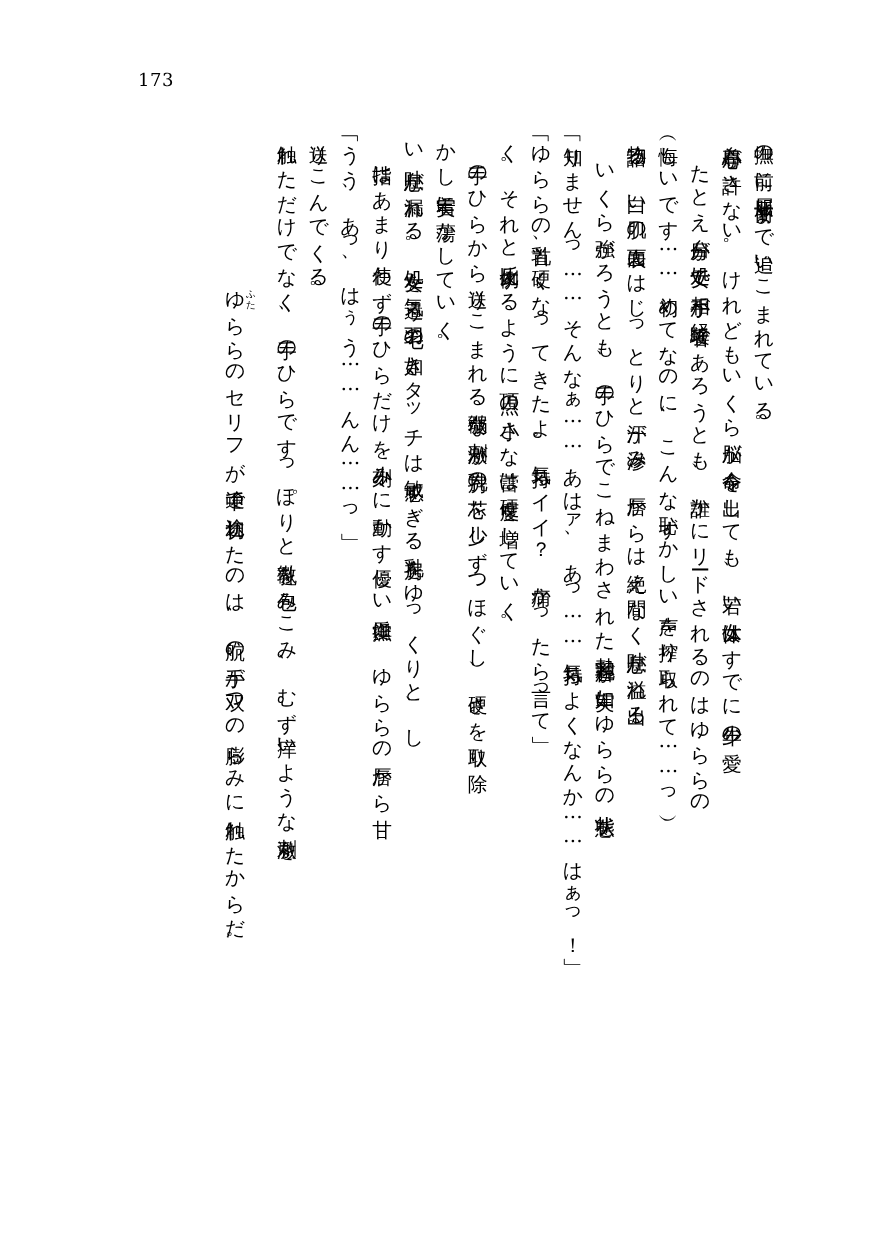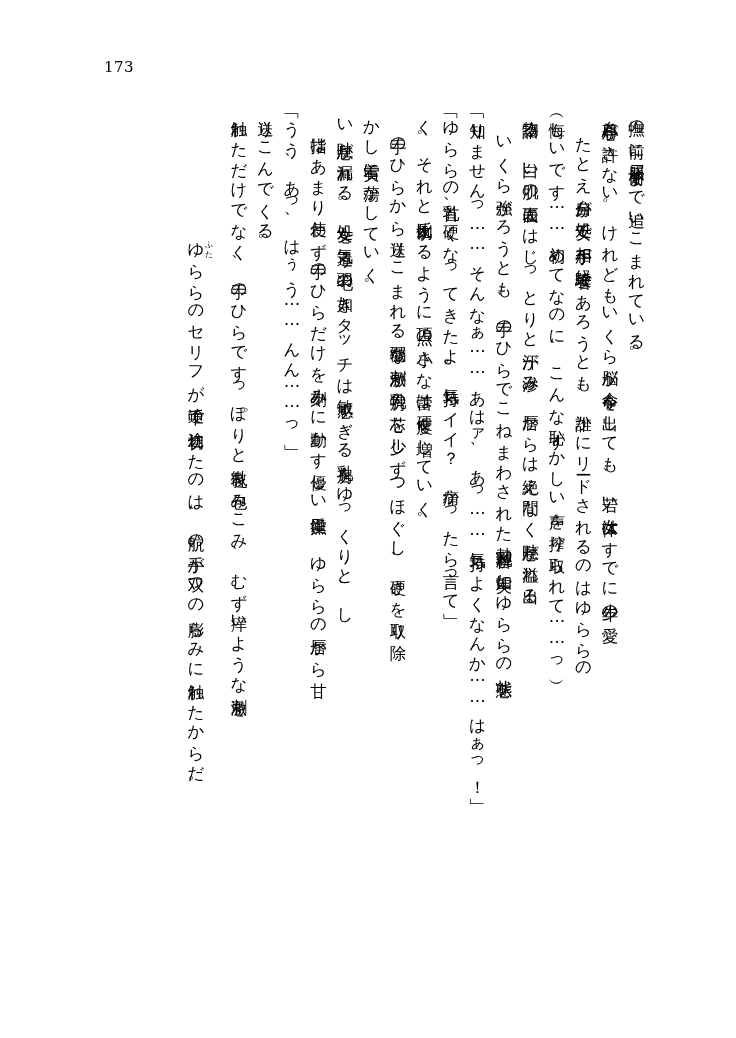--- a/index.html
+++ b/index.html
@@ -19,21 +19,21 @@
     position: relative;
     width: 736px;
     height: 1038px;
     background: #ffffff;
   }
 
   
   #page-number {
     position: absolute;
     top: 58px;
-    left: 104px;
+    left: 115px;
     font-size: 15px;
     letter-spacing: 0.5px;
     font-family: "DejaVu Serif", "Liberation Serif", serif;
   }
 
   
   #text-block {
     position: absolute;
     top: 108px;
     right: 92px;

